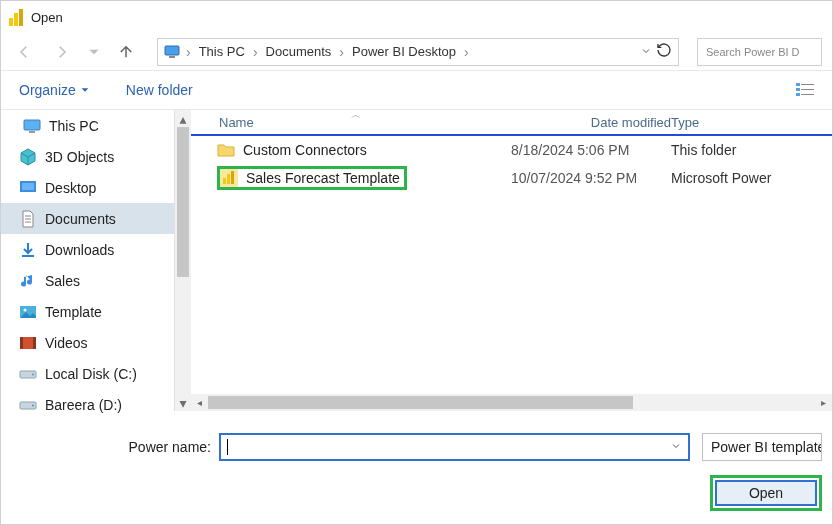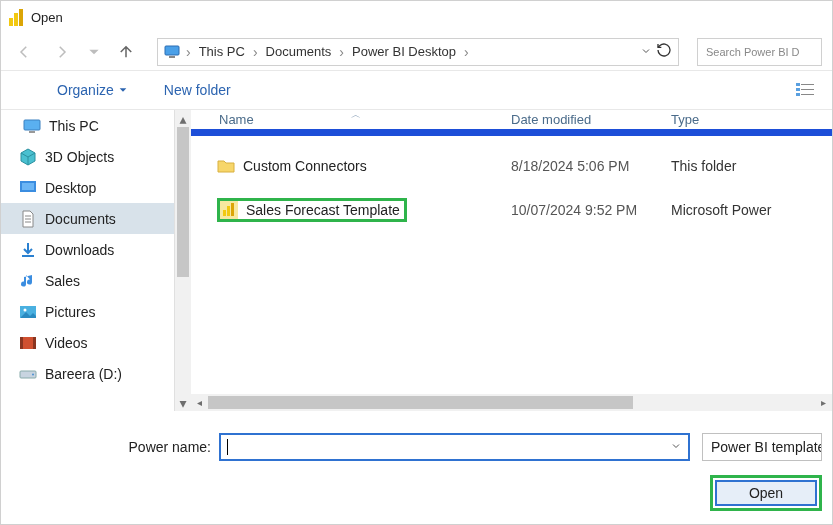--- a/index.html
+++ b/index.html
@@ -13,43 +13,43 @@
   .nav-arrow.enabled { color:#666; }
   .nav-arrow svg { width:18px; height:18px; }
   .addr { flex: 1; display:flex; align-items:center; border:1px solid #d0d0d0; height: 28px; padding: 0 6px; gap: 4px; margin-left: 6px;}
   .addr .pc-icon { width:16px; height:16px; }
   .addr .crumb { display:flex; align-items:center; font-size:13px; color:#333; padding:0 2px; }
   .addr .sep { color:#888; padding: 0 2px;}
   .addr-actions { margin-left:auto; display:flex; align-items:center; gap:4px;}
   .addr-actions .chev { color:#555; }
   .addr-actions .refresh { color:#333; }
   .search { width: 125px; border:1px solid #d0d0d0; height:28px; display:flex; align-items:center; padding:0 8px; color:#888; font-size:11px; margin-left:6px; overflow:hidden; white-space:nowrap;}
-  .toolbar { display:flex; align-items:center; height:38px; padding: 0 18px; margin-left: 38px; }
+  .toolbar { display:flex; align-items:center; height:38px; padding: 0 18px; }
   .organize { color:#2c64b0; display:flex; align-items:center; gap:4px; cursor:default;}
   .newfolder { color:#2c64b0; margin-left: 36px; }
   .toolbar .right { margin-left:auto; display:flex; align-items:center; gap:10px;}
   .view-icon { width:18px; height:14px; }
   .content { display:flex; height: 302px; border-top: 1px solid #e8e8e8;}
   .sidebar { width: 190px; position:relative; }
   .tree { overflow:hidden; }
   .tree-row { display:flex; align-items:center; height:31px; padding-left: 18px; gap:8px; font-size:14px; }
   .tree-row.root { padding-left: 22px; font-weight:400; }
   .tree-row.selected { background:#d8e2ea; }
   .tree-row .icn { width:18px; height:18px; display:flex; align-items:center; justify-content:center; flex-shrink:0;}
   .side-scroll { position:absolute; right:0; top:0; bottom:0; width:17px; background:#f1f1f1; border-left:1px solid #e0e0e0;}
   .side-thumb { position:absolute; top:0; left:2px; right:2px; height:160px; background:#c6c6c6;}
   .side-arrow { position:absolute; left:0; right:0; height:17px; display:flex; align-items:center; justify-content:center; color:#6e6e6e;}
   .side-arrow.top{top:0;} .side-arrow.bottom{bottom:0;}
   .filelist { flex:1; position:relative; }
-  .list-header { display:flex; height:26px; align-items:center; color:#4a6b8a; font-size:13px; border-bottom: 7px solid #1d4ed8; position:relative;}
+  .list-header { display:flex; height:26px; align-items:center; color:#4a6b8a; font-size:13px; border-bottom: 2px solid #1d4ed8; position:relative;}
   .col-name { width:320px; padding-left:28px;}
-  .col-date { width:160px;}
+  .col-date { width:160px;text-align:right;}
   .col-type { flex:1; }
   .sort-ind { position:absolute; left: 160px; top:-2px; font-size:10px; color:#6f8aa7;}
-  .file-row { display:flex; height:28px; align-items:center; font-size:14px;margin-top:16px;}
+  .file-row { display:flex; height:28px; align-items:center; font-size:14px;}
   .file-row .cell-name { width:320px; padding-left:26px; display:flex; align-items:center; gap:8px;}
   .file-row .cell-date { width:160px; color:#555;}
   .file-row .cell-type { flex:1; color:#333; overflow:hidden; white-space:nowrap;}
   .ficn { width:18px; height:18px; display:flex; align-items:center; justify-content:center;}
   .hl-green { border:3px solid #2fb44b; padding: 0 4px 0 0;}
   .bottom-scroll { position:absolute; left:0; right:0; bottom:0; height:17px; background:#f1f1f1; display:flex; align-items:center;}
   .bottom-scroll .arrow-l, .bottom-scroll .arrow-r { width:17px; text-align:center; color:#6e6e6e; font-size:10px;}
   .bottom-scroll .track { flex:1; position:relative; height:100%;}
   .bottom-scroll .thumb { position:absolute; left:0; top:2px; bottom:2px; width:70%; background:#c6c6c6;}
   .footer { padding: 22px 10px 10px 10px; background:#fff;}
@@ -205,31 +205,40 @@
         <span>Sales</span>
       </div>
       <div class="tree-row">
         <span class="icn">
             <svg viewBox="0 0 18 18">
               <rect x="1" y="3" width="16" height="12" fill="#4ab0e0"></rect>
               <circle cx="6" cy="7" r="1.5" fill="#fff"></circle>
               <path d="M2 14l5-5 4 4 3-3 3 3v2H2z" fill="#2a8ac0"></path>
             </svg>
           </span>
-        <span>Pictures</span>
+        <span>Template</span>
       </div>
       <div class="tree-row">
         <span class="icn">
             <svg viewBox="0 0 18 18">
               <rect x="1" y="3" width="16" height="12" fill="#d05030"></rect>
               <rect x="1" y="3" width="3" height="12" fill="#8a3520"></rect>
               <rect x="14" y="3" width="3" height="12" fill="#8a3520"></rect>
             </svg>
           </span>
         <span>Videos</span>
+      </div>
+      <div class="tree-row">
+        <span class="icn">
+            <svg viewBox="0 0 18 18">
+              <rect x="1" y="6" width="16" height="7" rx="1" fill="#c8d4e0" stroke="#8aa"></rect>
+              <circle cx="14" cy="9.5" r="1" fill="#4a90d0"></circle>
+            </svg>
+          </span>
+        <span>Local Disk (C:)</span>
       </div>
       <div class="tree-row">
         <span class="icn">
             <svg viewBox="0 0 18 18">
               <rect x="1" y="6" width="16" height="7" rx="1" fill="#c8d4e0" stroke="#8aa"></rect>
               <circle cx="14" cy="9.5" r="1" fill="#4a90d0"></circle>
             </svg>
           </span>
         <span>Bareera (D:)</span>
       </div>

